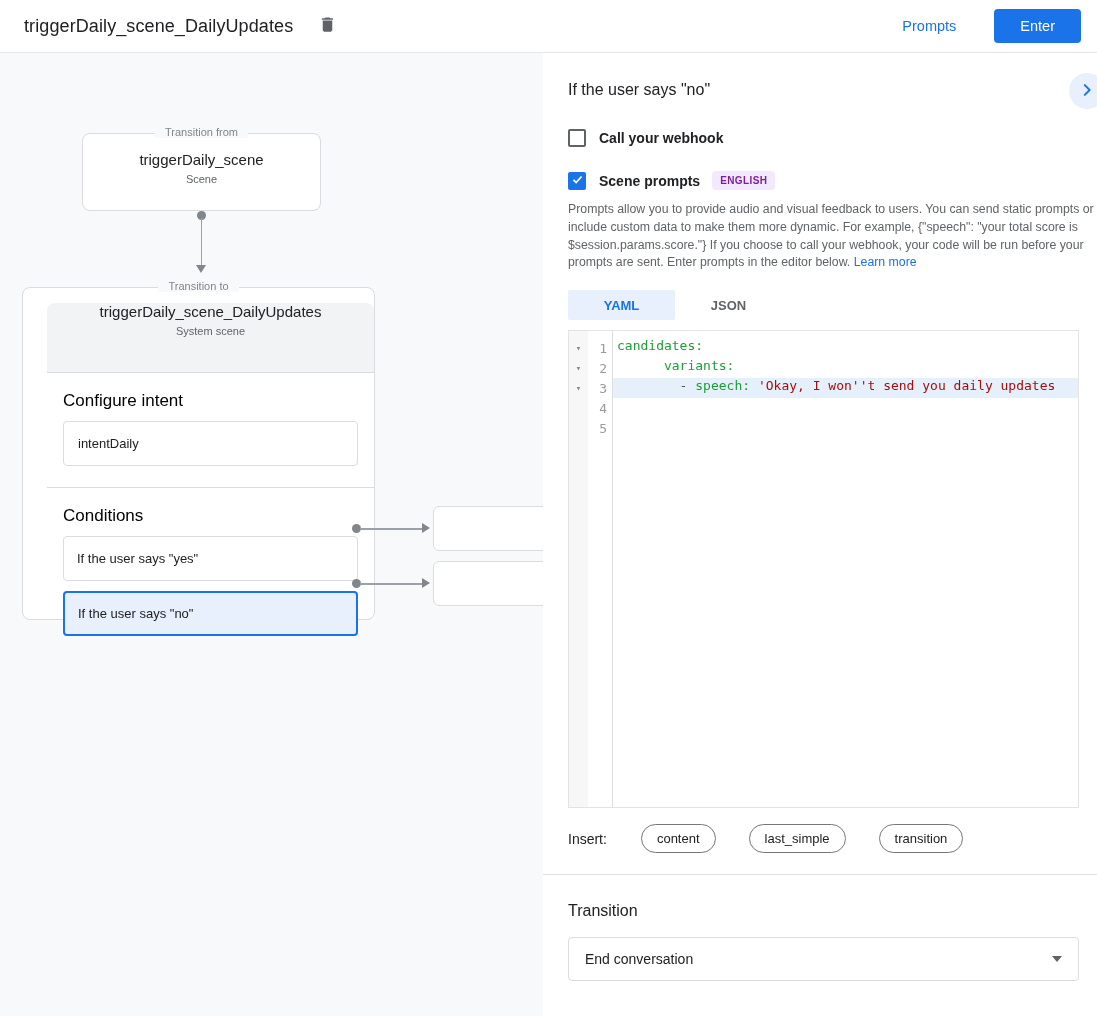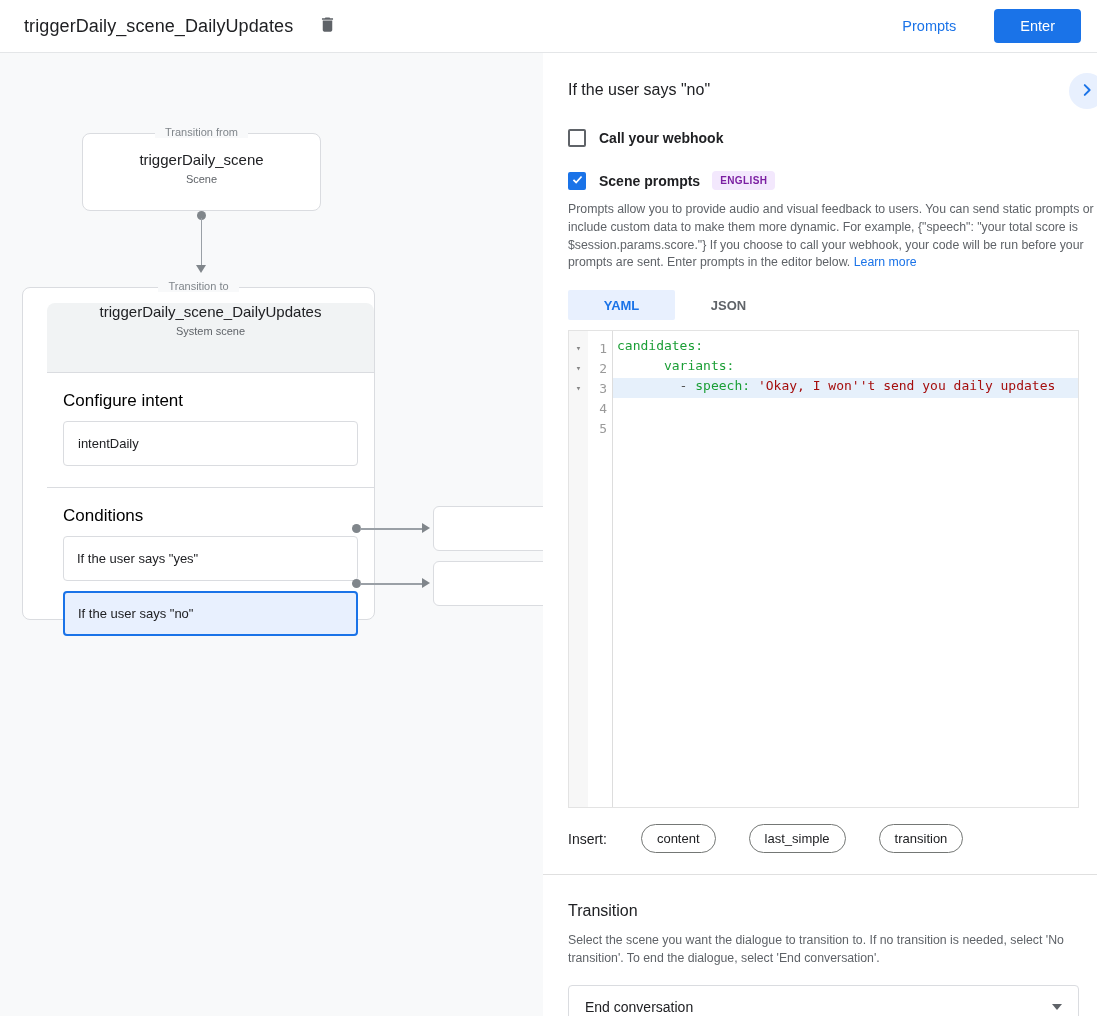--- a/index.html
+++ b/index.html
@@ -221,21 +221,20 @@
       <div class="insert-row">
         <span class="insert-label">Insert:</span>
         <button class="chip">content</button>
         <button class="chip">last_simple</button>
         <button class="chip">transition</button>
       </div>
 
       <hr class="panel-divider">
 
       <div class="transition-heading">Transition</div>
-      <p class="transition-desc">Select the scene you want the dialogue to transition to. If no transition is needed, select 'No transition'. To end the dialogue, select 'End conversation'.</p>
 
       <div class="dropdown">
         <span>End conversation</span>
         <span class="caret"></span>
       </div>
 
     </aside>
   </div>
 </div>
 

